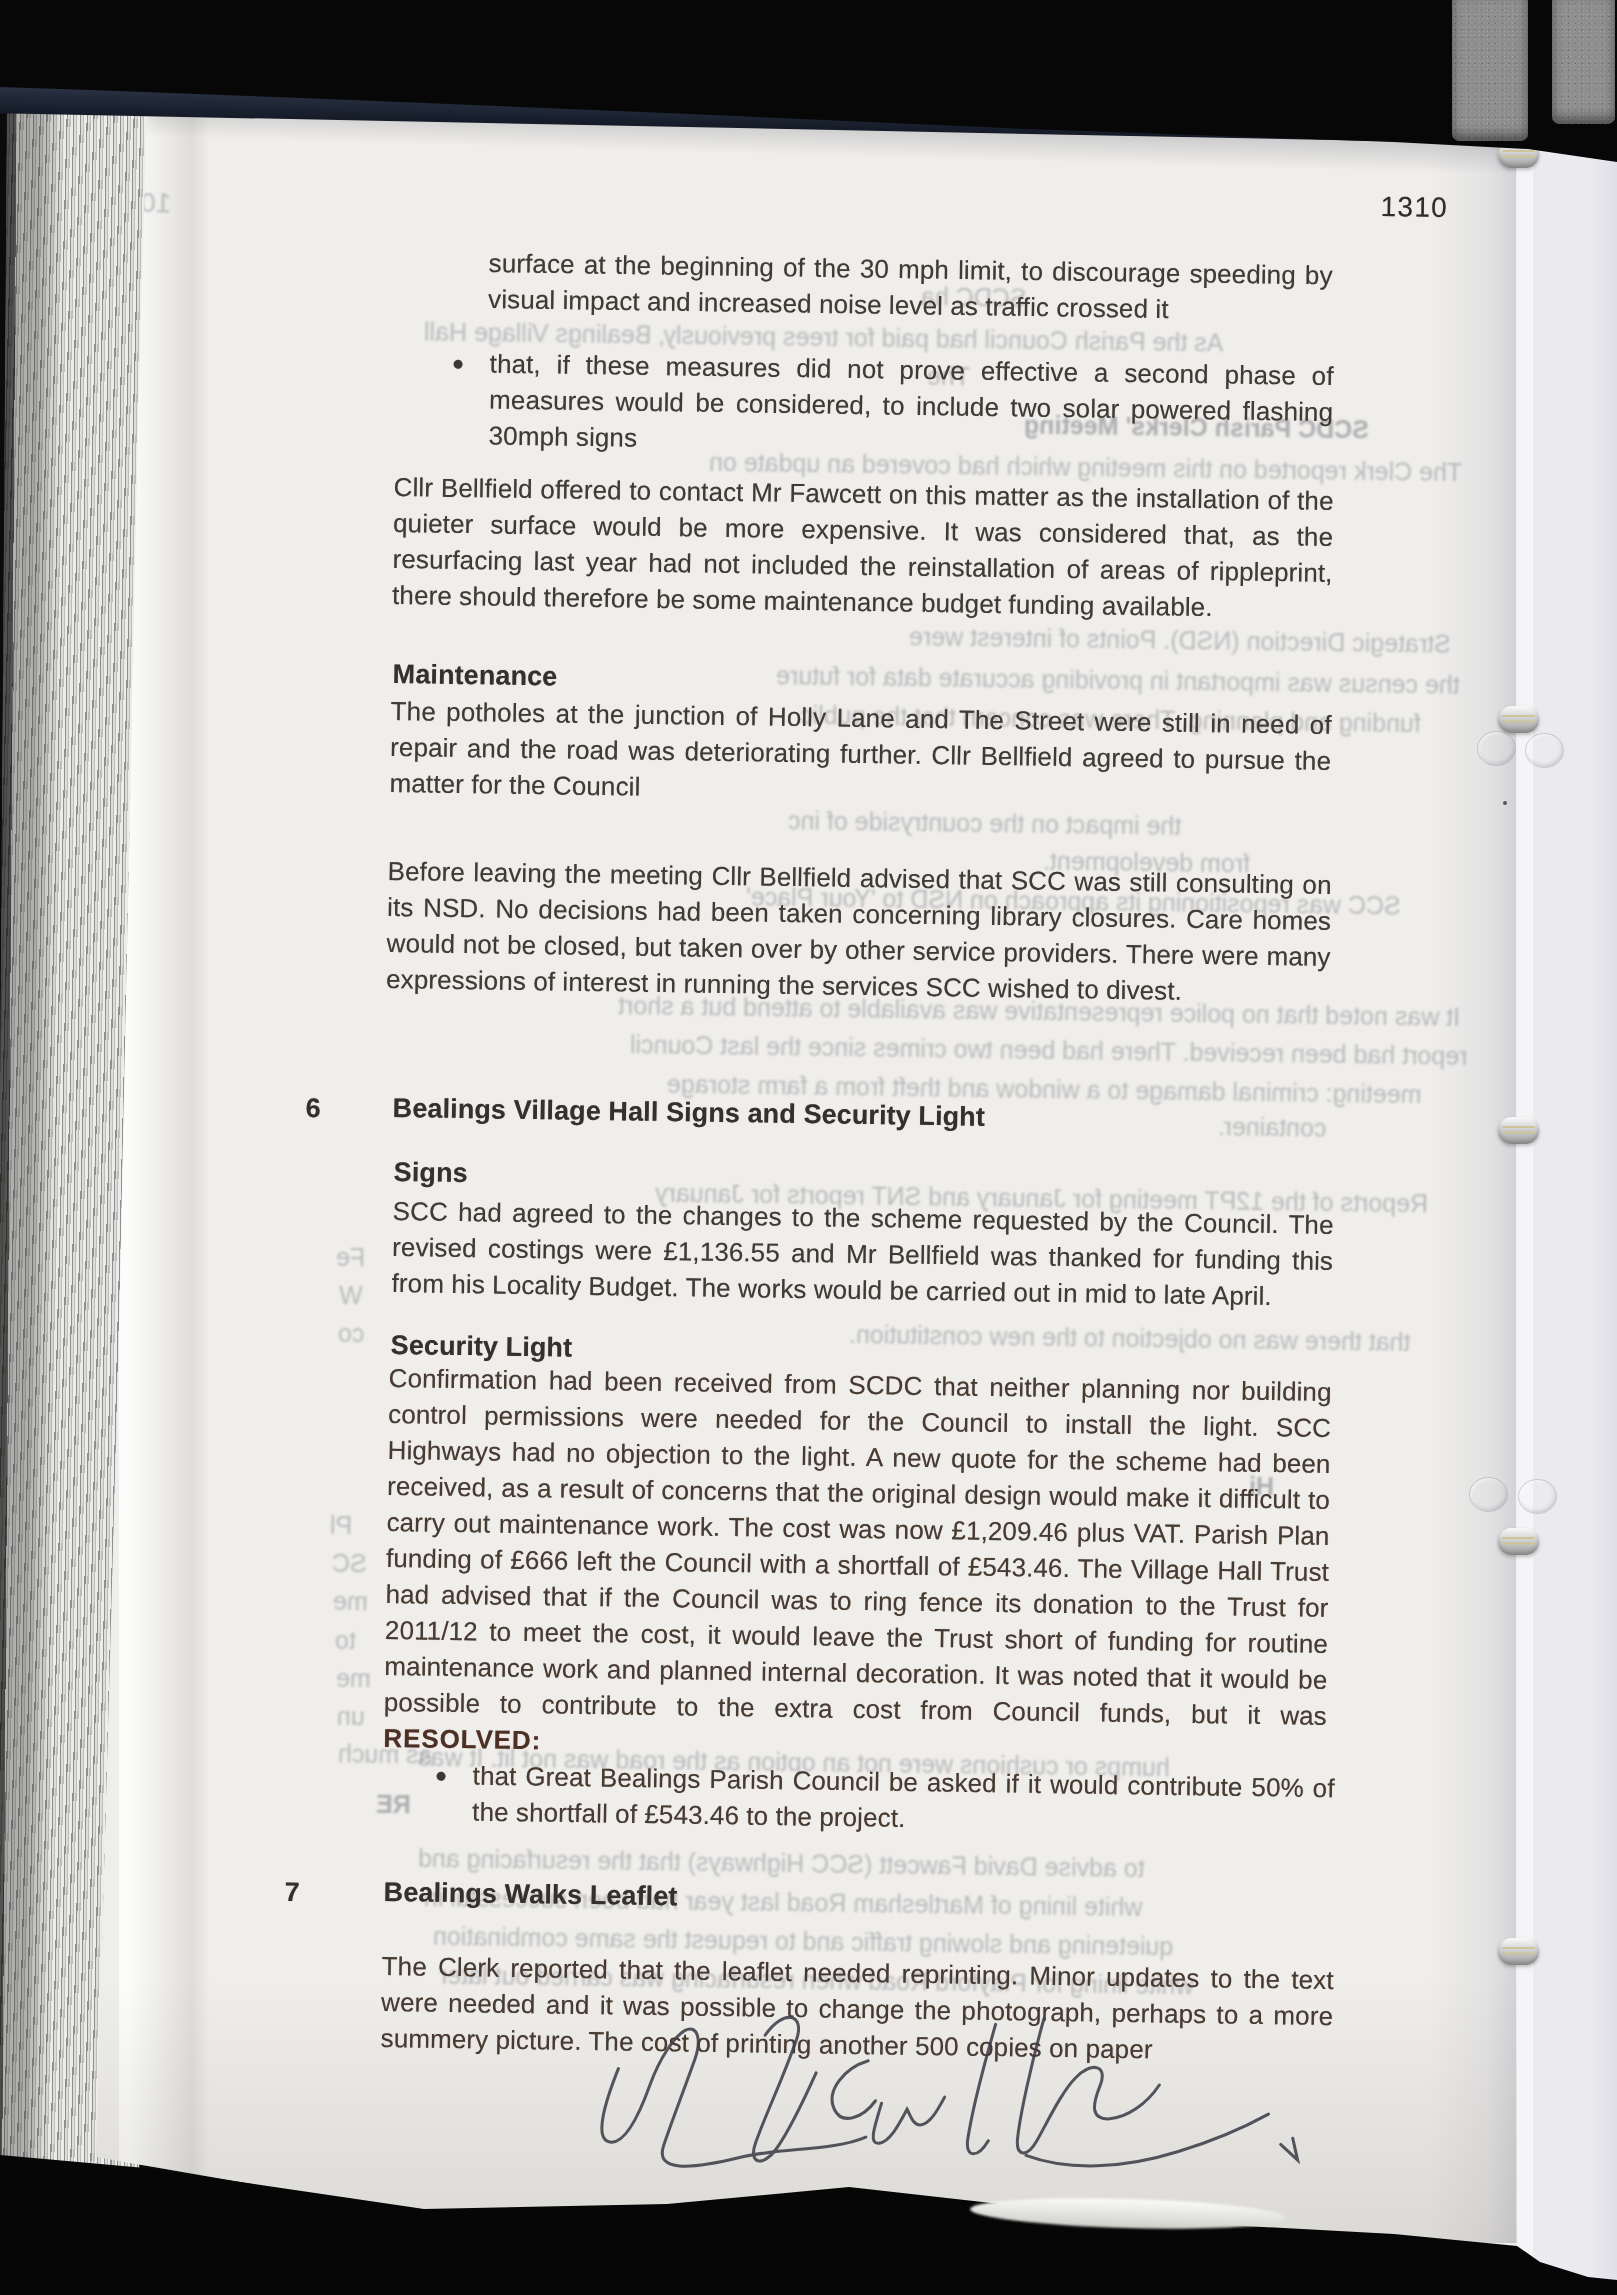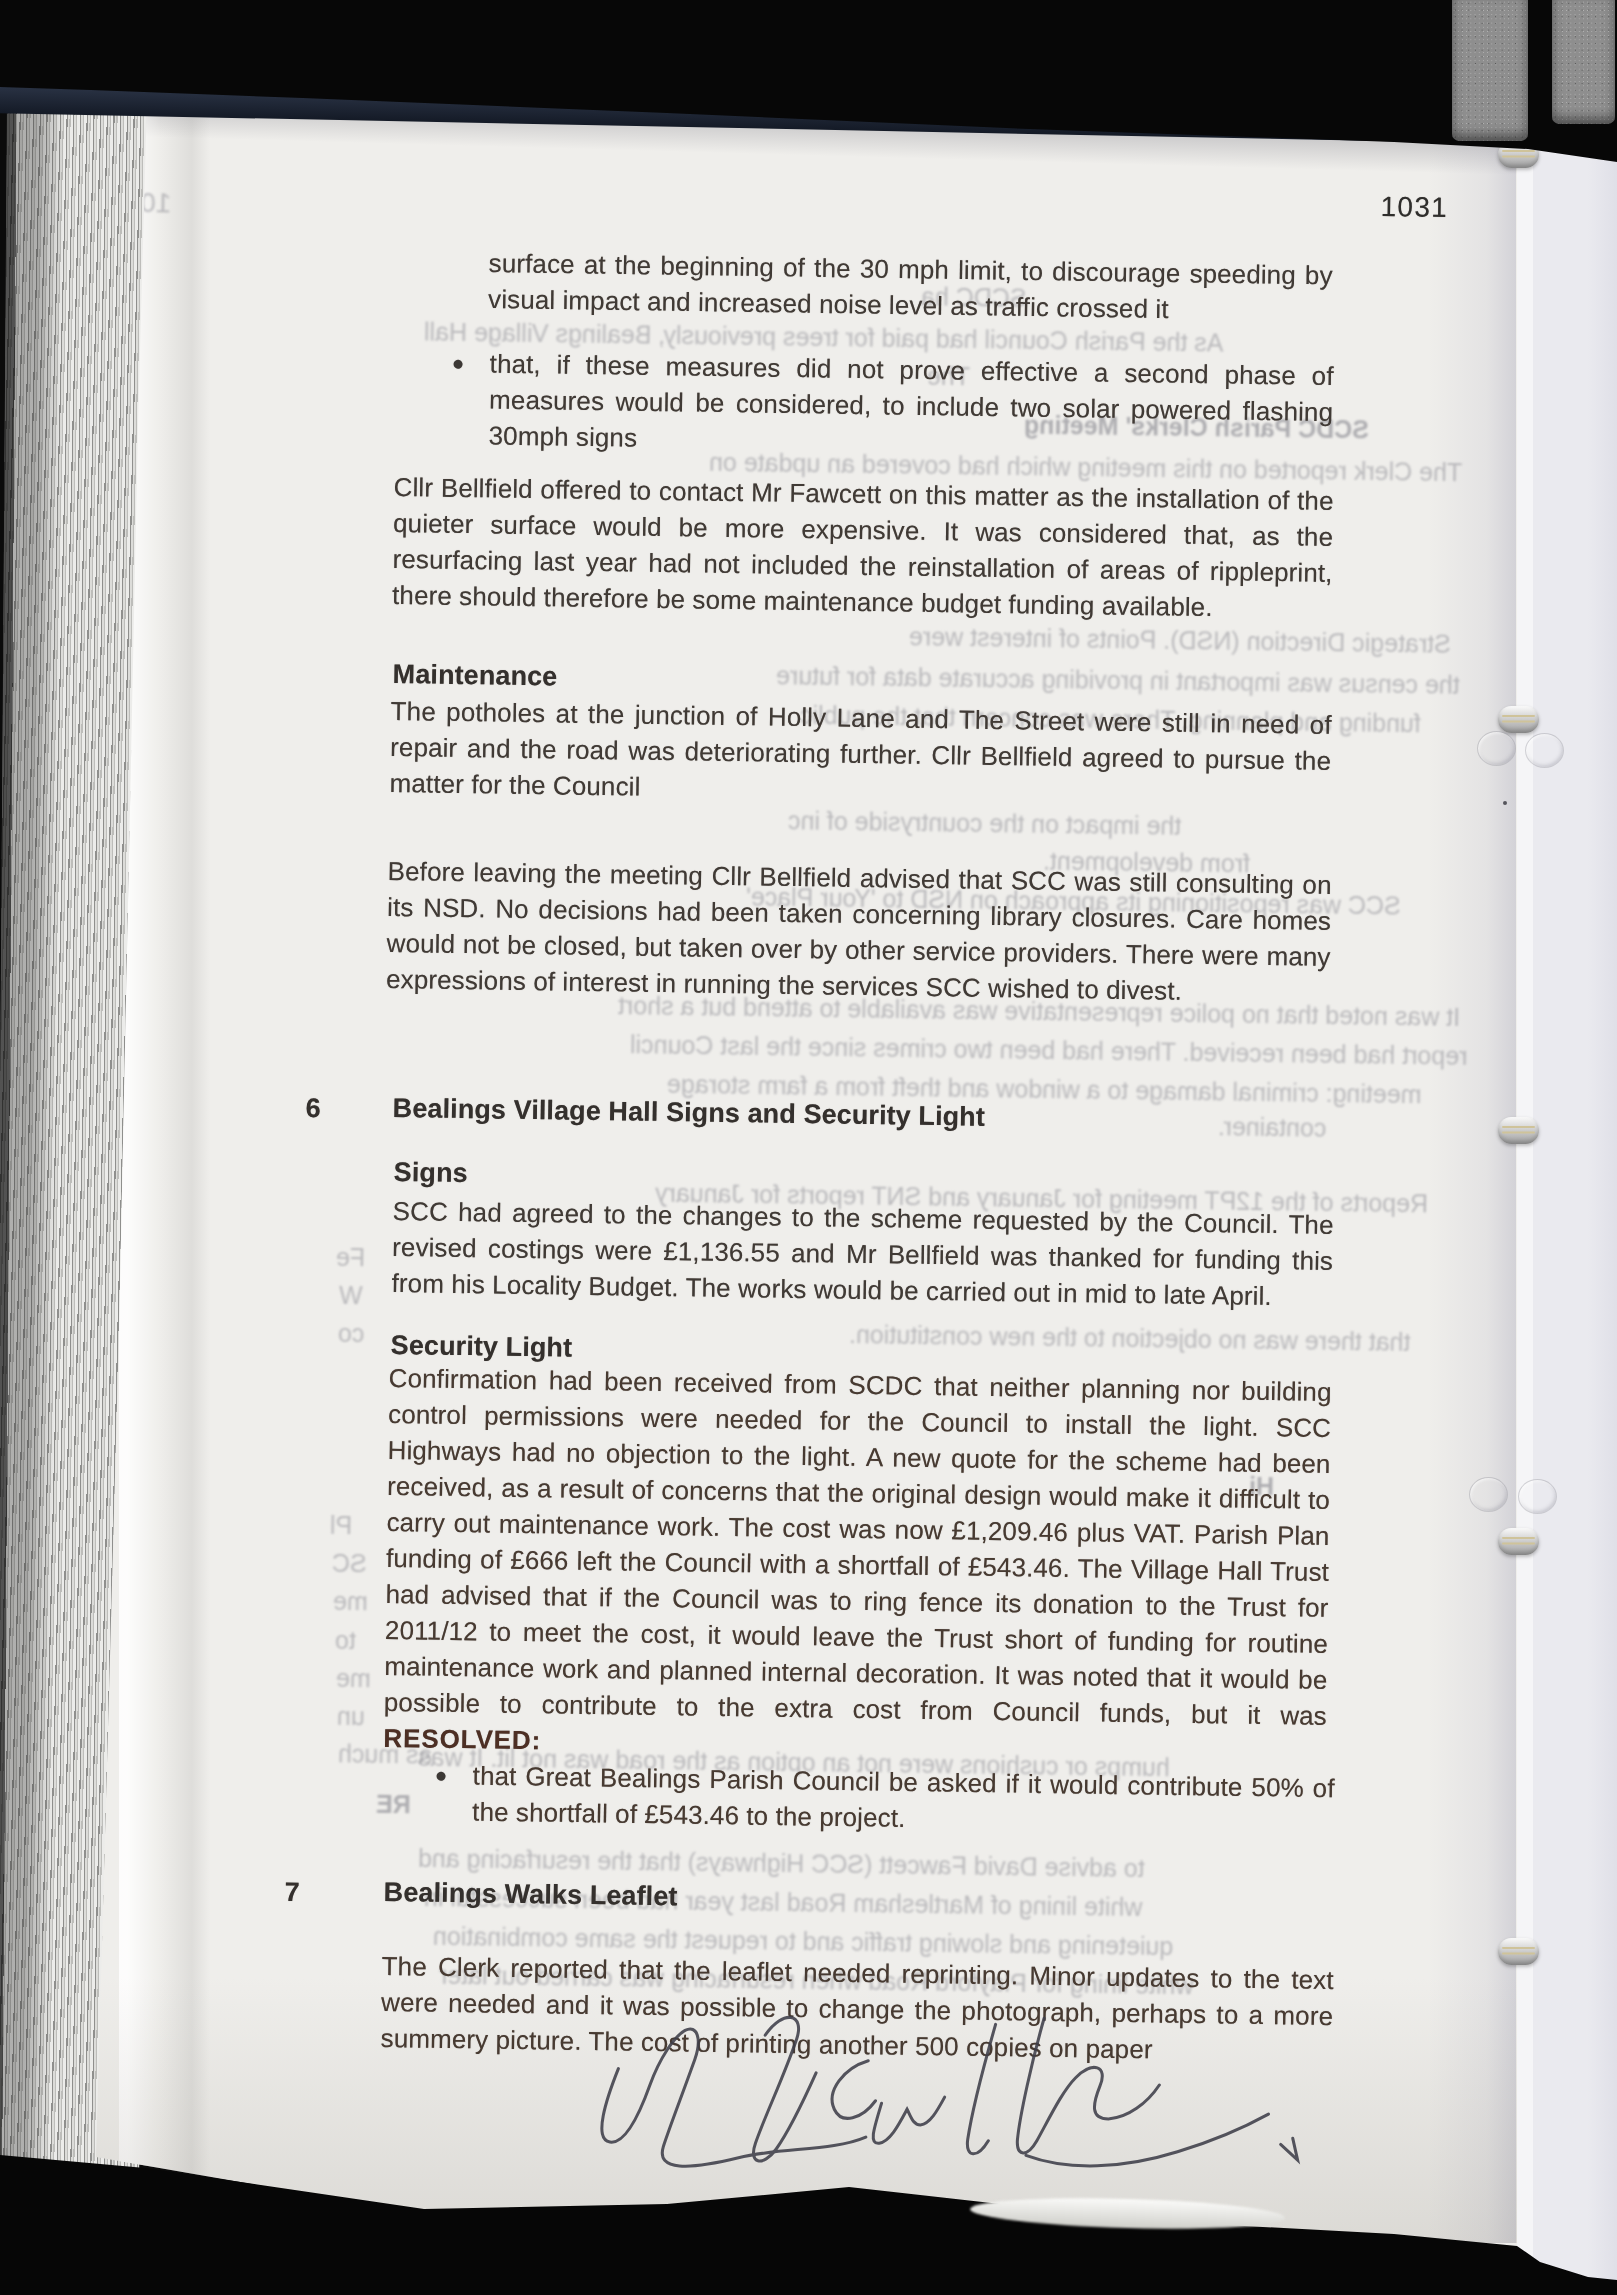--- a/index.html
+++ b/index.html
@@ -142,21 +142,21 @@
         <div class="ghost" style="left: 337px; top: 1699px;">un</div>
         <div class="ghost" style="left: 338px; top: 1737px;">as much</div>
         <div class="ghost" style="left: 418px; top: 1745px;">humps or cushions were not an option as the road was not lit.  It was</div>
         <div class="ghost gb" style="left: 376px; top: 1787px;">RE</div>
         <div class="ghost" style="left: 418px; top: 1846px;">to advise David Fawcett (SCC Highways) that the resurfacing and</div>
         <div class="ghost" style="left: 424px; top: 1885px;">white lining of Martlesham Road last year had been successful in</div>
         <div class="ghost" style="left: 433px; top: 1924px;">quietening and slowing traffic and to request the same combination</div>
         <div class="ghost" style="left: 439px; top: 1963px;">white lining for Playford Road when resurfacing was carried out later</div>
       </div>
 
-    <div class="txt pageno" id="b-pageno">1031</div>
+    <div class="txt pageno" id="b-pageno">1310</div>
 
     <div class="txt" id="b-cont">surface at the beginning of the 30 mph limit, to discourage speeding by visual impact and increased noise level as traffic crossed it</div>
 
     <div class="txt bullet" id="b-bul1">
       <span class="dot">●</span>
       <div class="bt">that, if these measures did not prove effective a second phase of measures would be considered, to include two solar powered flashing 30mph signs</div>
     </div>
 
     <div class="txt" id="b-p2">Cllr Bellfield offered to contact Mr Fawcett on this matter as the installation of the quieter surface would be more expensive.  It was considered that, as the resurfacing last year had not included the reinstallation of areas of rippleprint, there should therefore be some maintenance budget funding available.</div>
 

